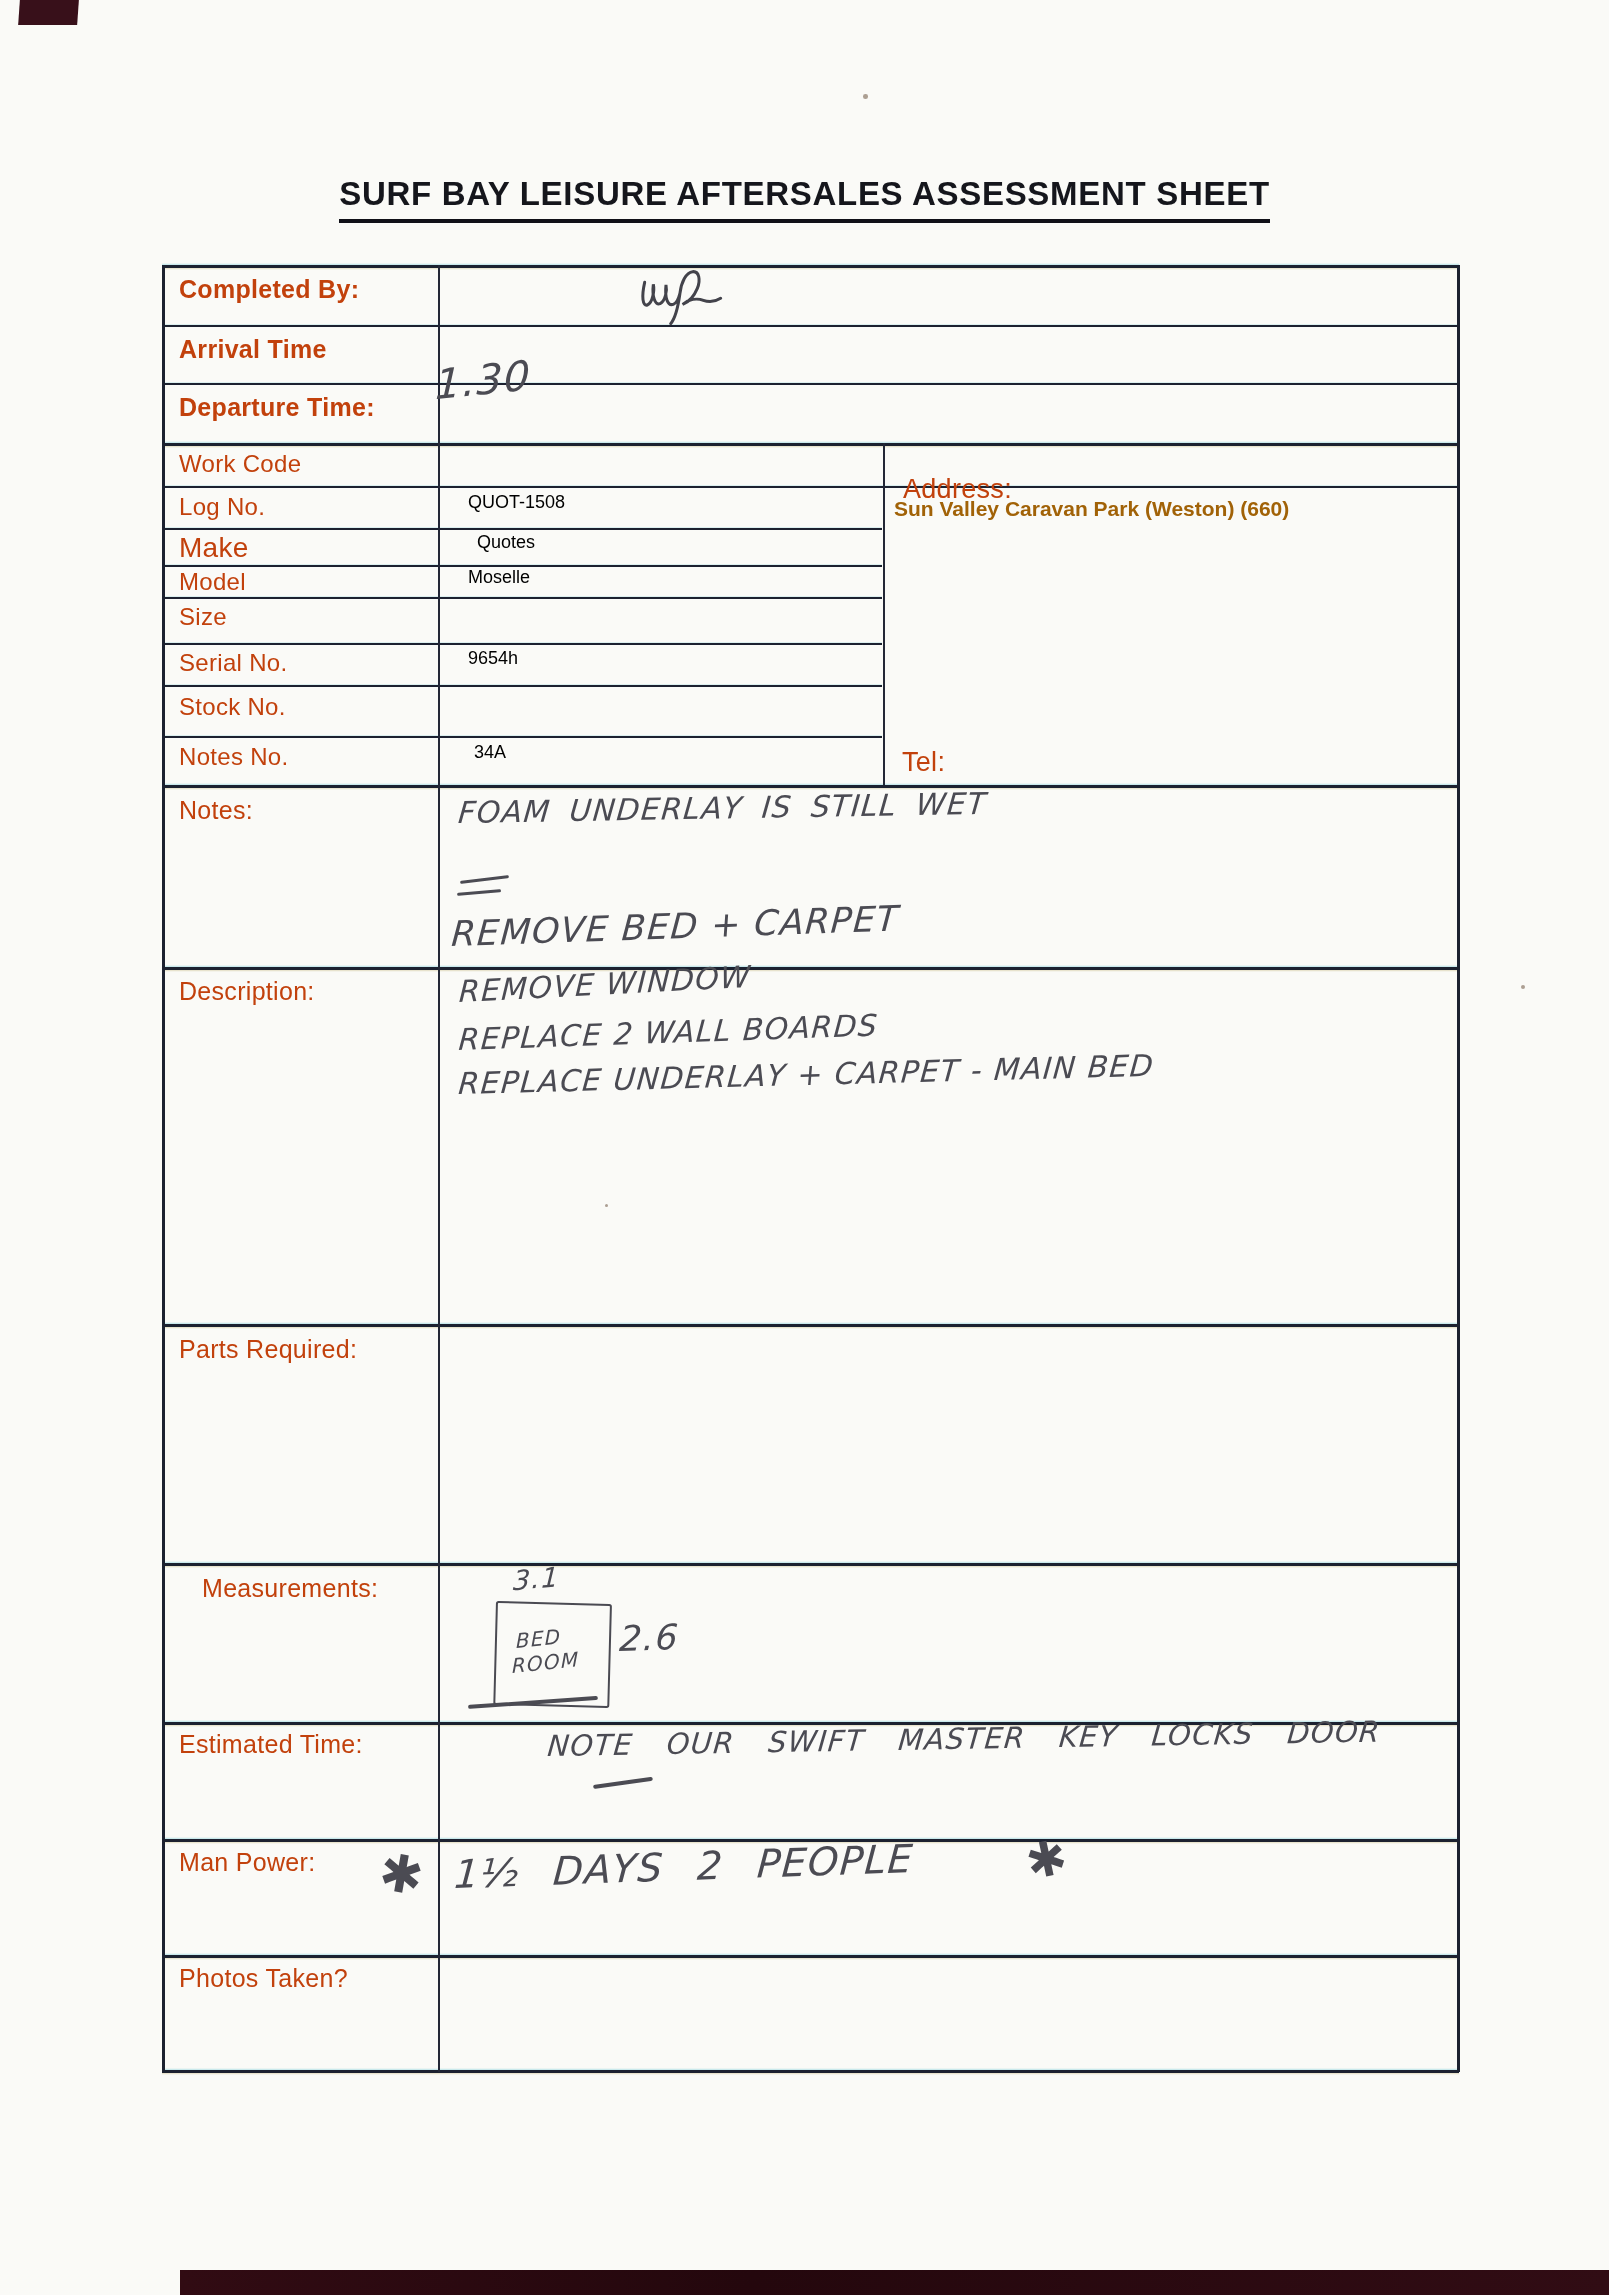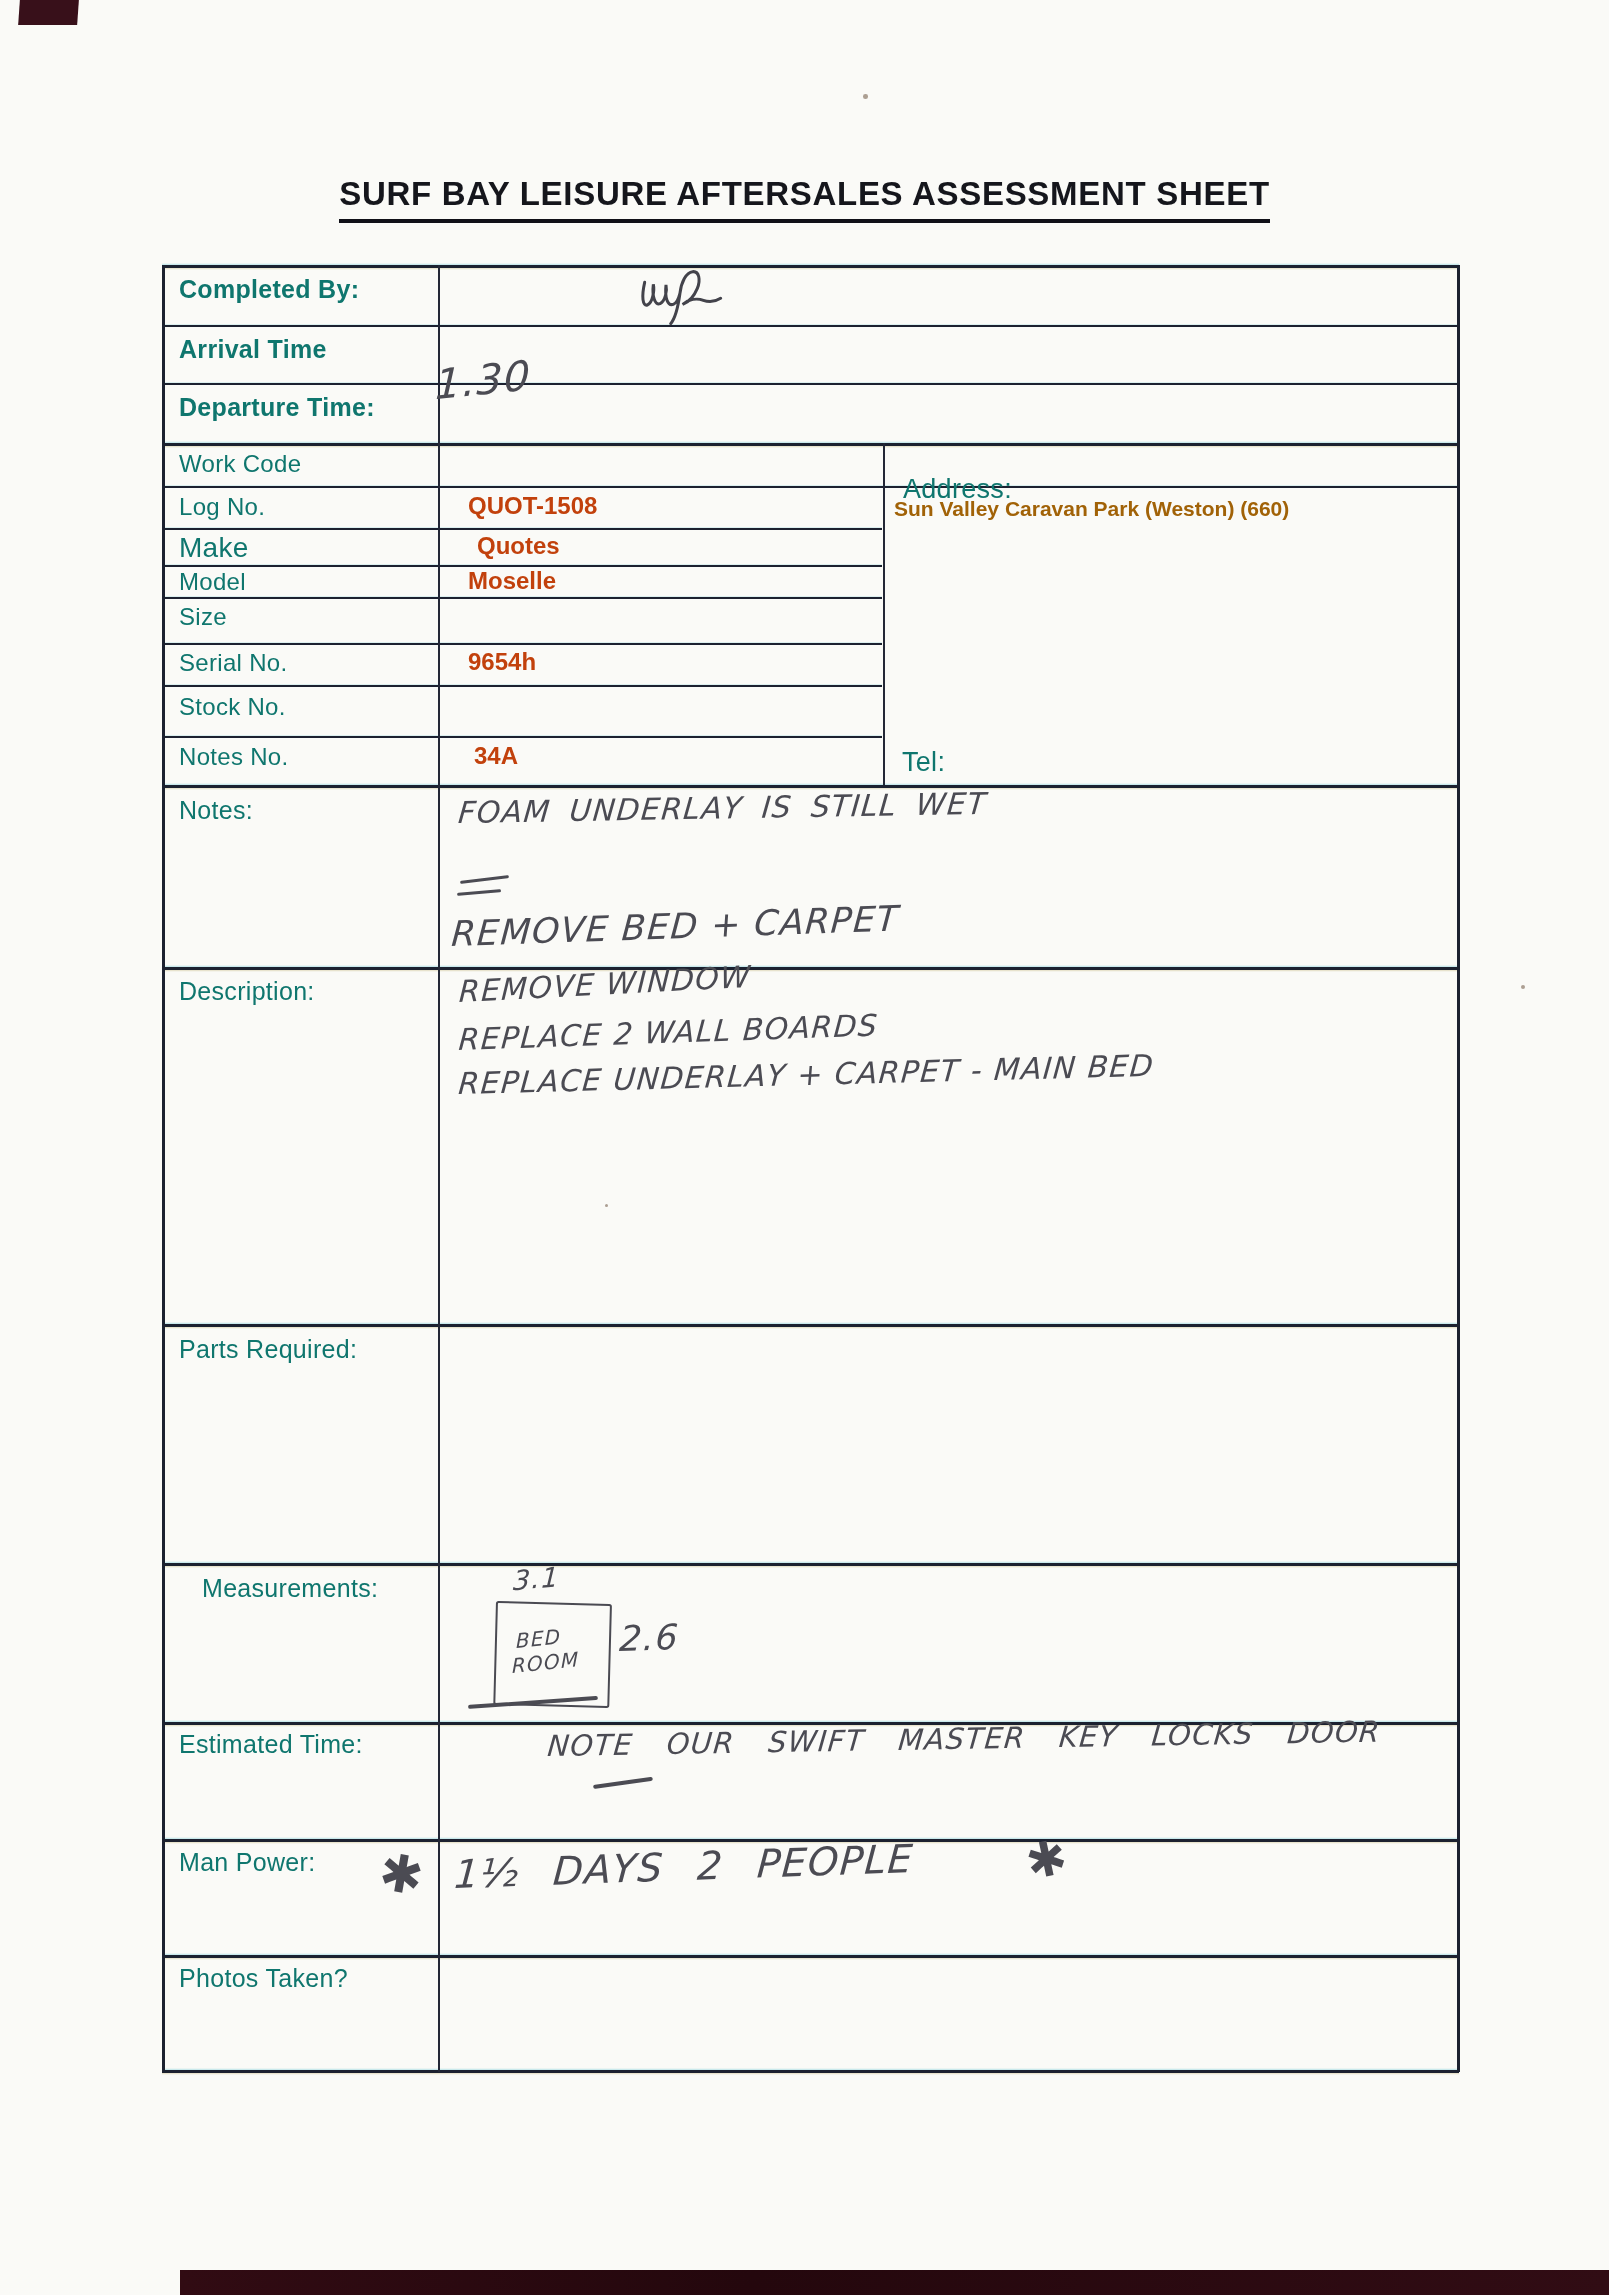--- a/index.html
+++ b/index.html
@@ -12,23 +12,23 @@
     overflow:hidden;
   }
   .abs{position:absolute;}
   
   .hline{position:absolute;background:#1c2130;height:2.7px;
          box-shadow:0 -1.3px 0 rgba(110,200,215,.35), 0 1.3px 0 rgba(180,160,80,.25);}
   .hline.thin{height:2px;box-shadow:0 -0.7px 0 rgba(110,200,215,.3);}
   .vline{position:absolute;background:#232736;width:2px;}
   .vline.outer{width:2.7px;background:#1c2130;}
   
-  .lbl{position:absolute;font-size:25px;letter-spacing:0.3px;color:#0f766e;white-space:nowrap;}
+  .lbl{position:absolute;font-size:25px;letter-spacing:0.3px;color:#c2410c;white-space:nowrap;}
   .lbl.b{font-weight:bold;}
-  .val{position:absolute;font-size:24px;color:#c2410c;white-space:nowrap;font-weight:bold;}
+  .val{position:absolute;font-size:18px;color:#000000;white-space:nowrap;}
   .title{font-weight:bold;font-size:33px;letter-spacing:0.7px;color:#15161c;
          border-bottom:4.7px solid #101018;padding-bottom:6.7px;white-space:nowrap;}
   .addr-bold{position:absolute;font-weight:bold;font-size:21px;color:#a16207;white-space:nowrap;}
   
   .hw{position:absolute;font-family:"DejaVu Sans", sans-serif;font-style:italic;
       color:#4b4b53;white-space:nowrap;transform-origin:left top;letter-spacing:1.3px;}
   .ink{position:absolute;background:#4b4b53;border-radius:2px;transform-origin:left top;}
   .sketch-rect{position:absolute;border:2.3px solid #4a4a52;border-radius:2.7px;
                transform:rotate(1.5deg);transform-origin:left top;}
   .artifact{position:absolute;}

